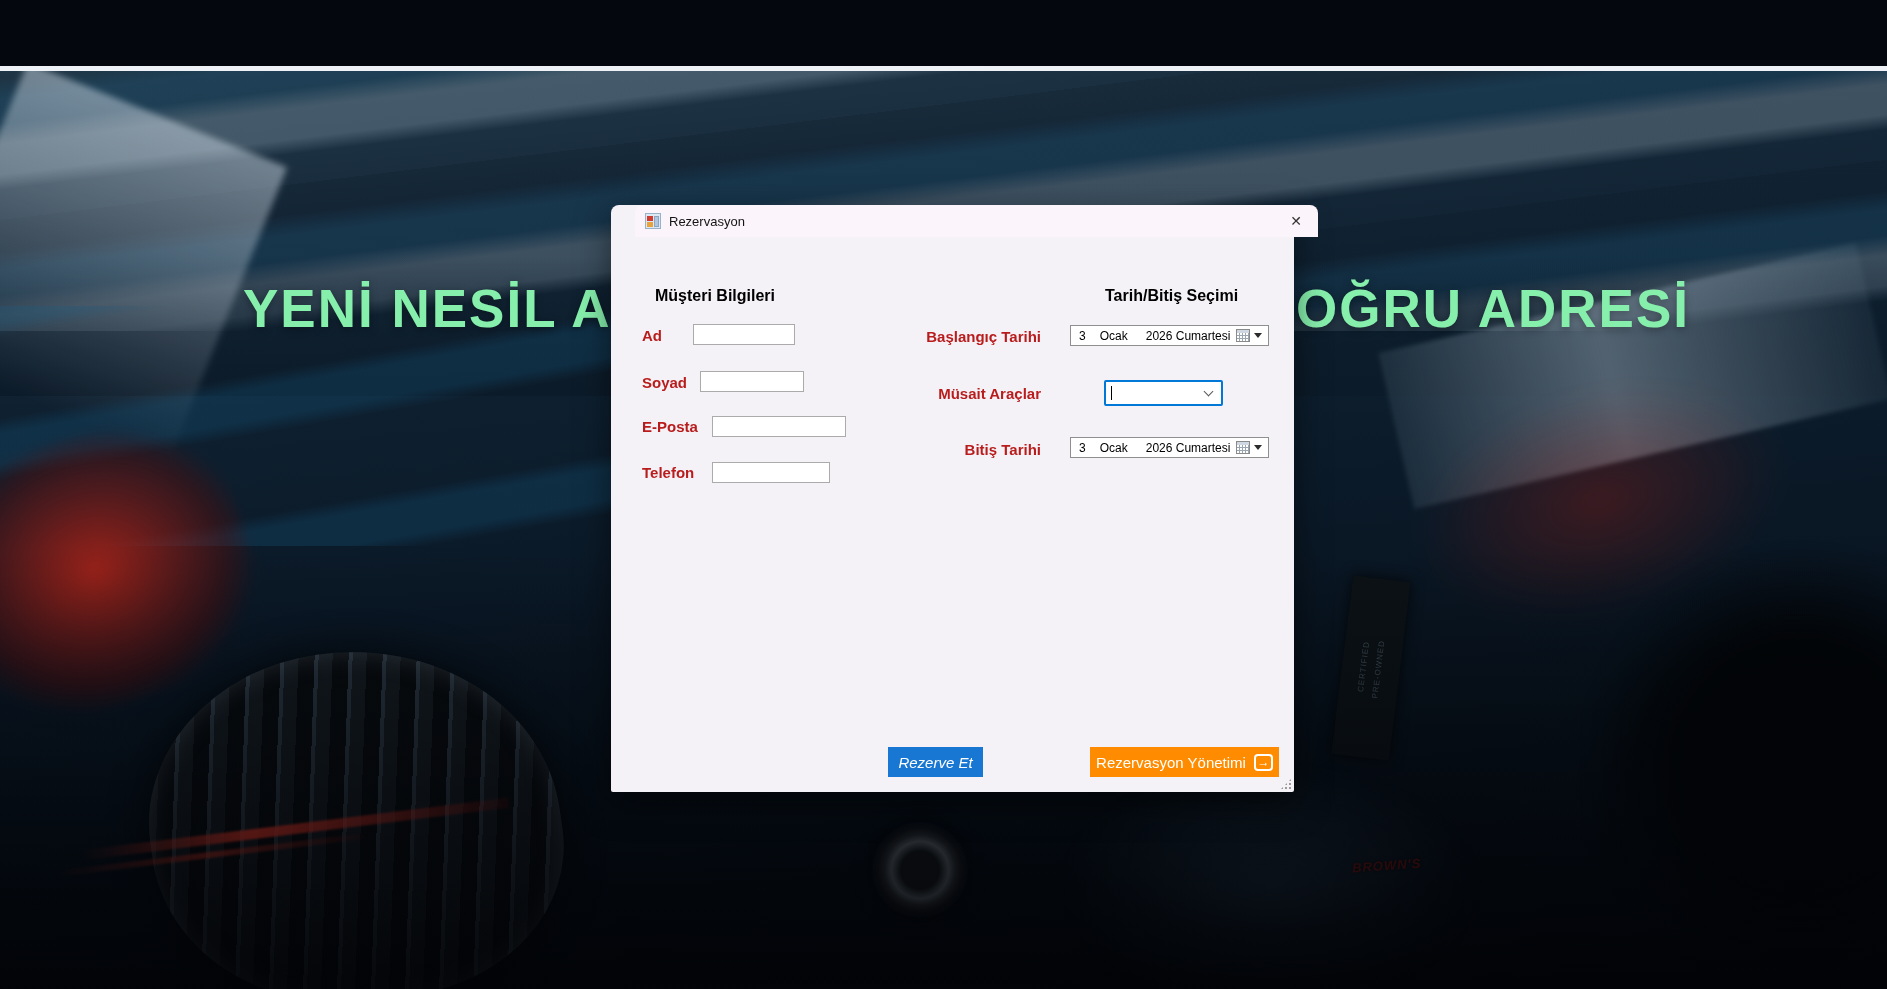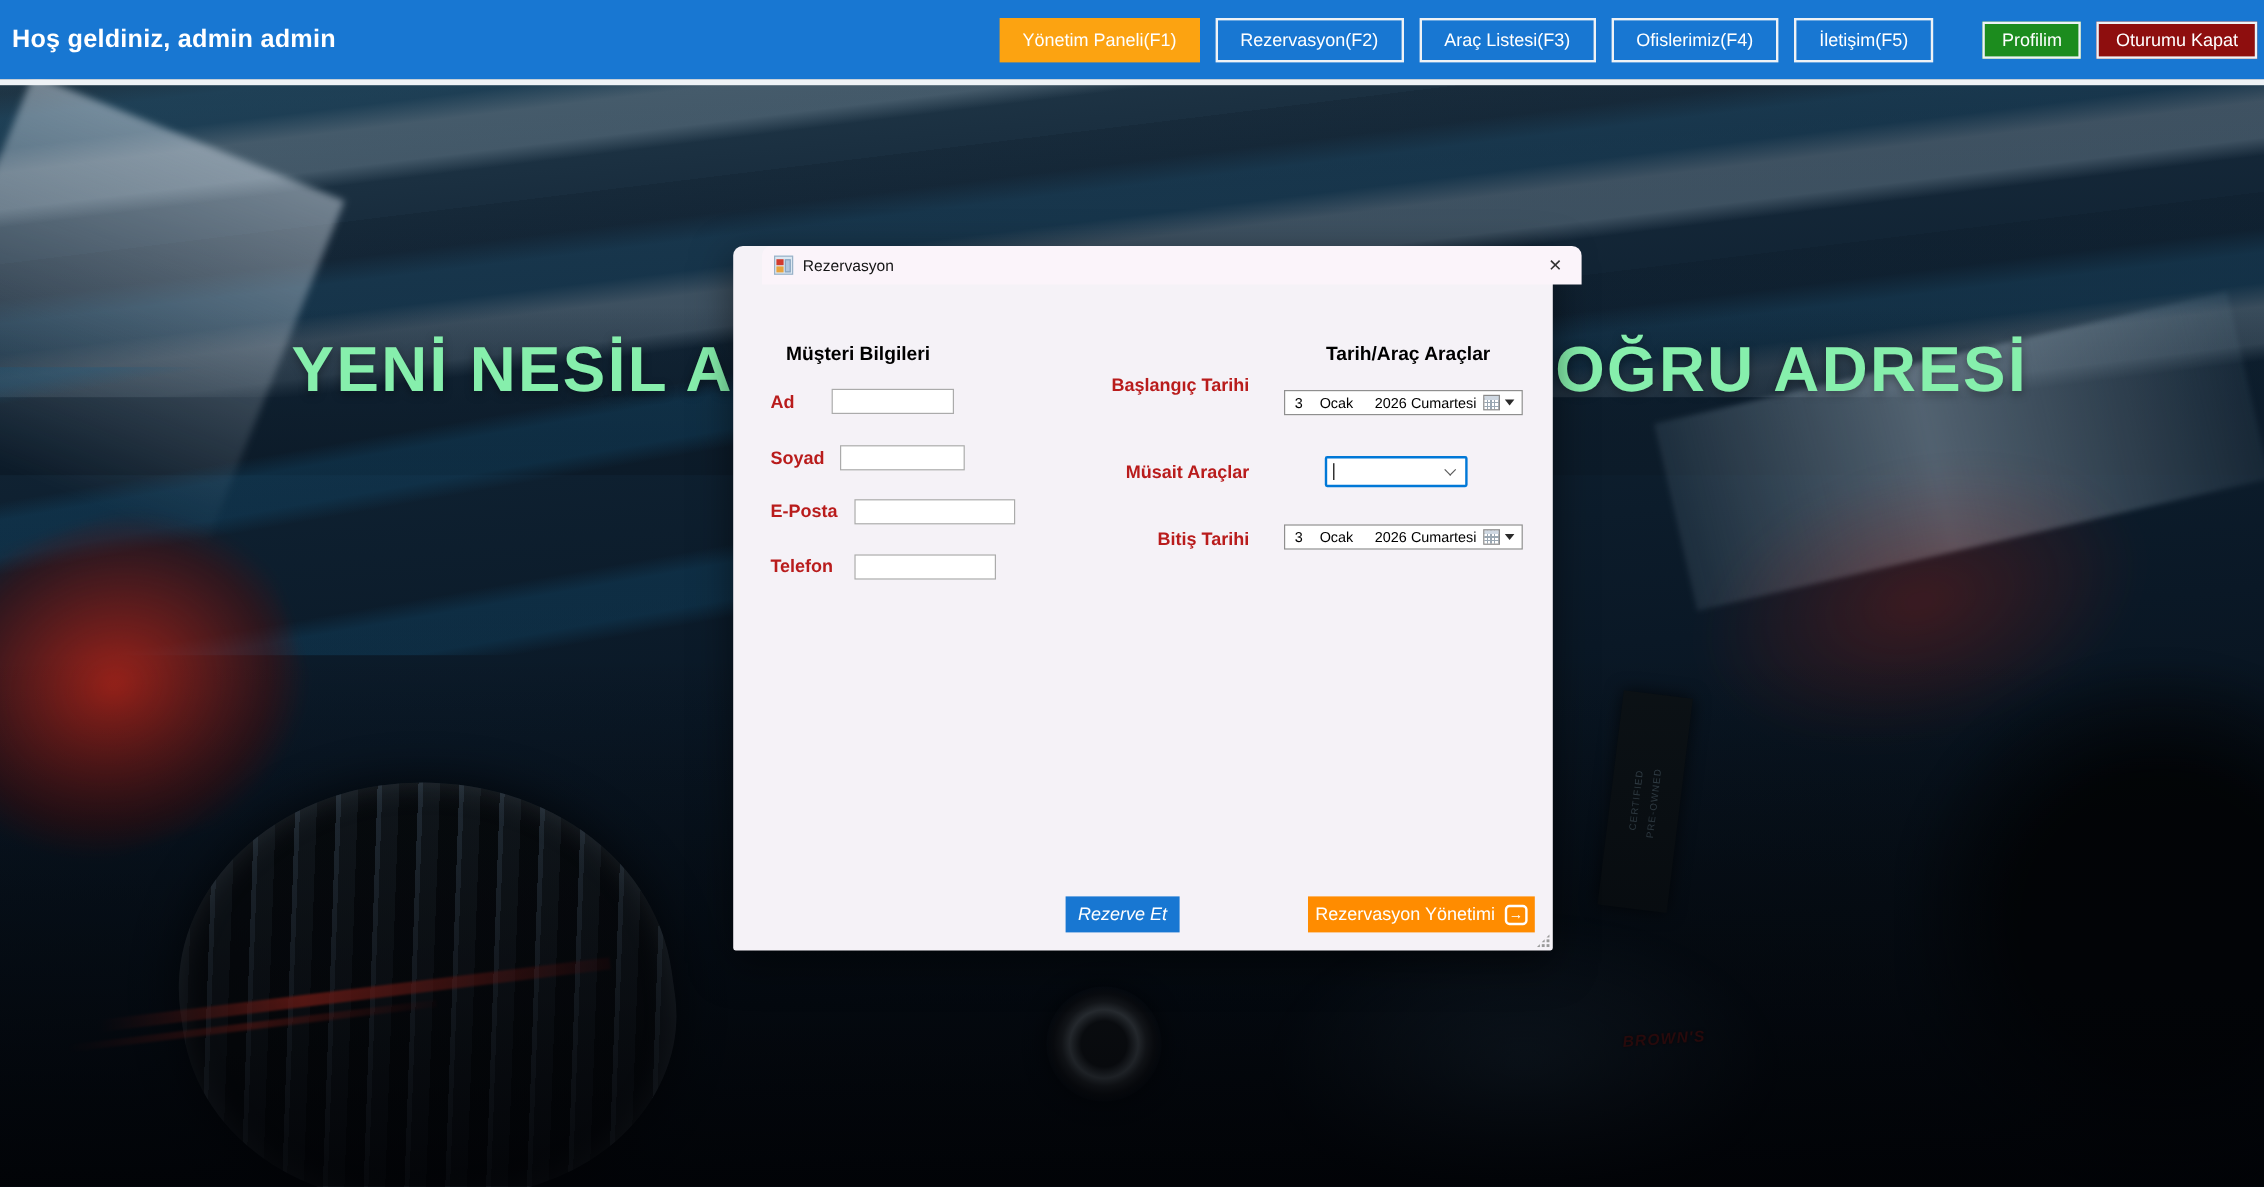--- a/index.html
+++ b/index.html
@@ -136,32 +136,20 @@
       <span class="sign-text">CERTIFIED</span>
       <span class="sign-text">PRE-OWNED</span>
     </div>
     <div class="bg sign-brand">BROWN'S</div>
     <div class="bg vignette"></div>
   </div>
 
   <div class="hero-text" id="hero-text-left">YENİ NESİL A</div>
   <div class="hero-text" id="hero-text-right">OĞRU ADRESİ</div>
 
-  <div id="topbar">
-    <div class="welcome">Hoş geldiniz, admin admin</div>
-    <div class="navgroup">
-      <div class="navbtn orange">Yönetim Paneli(F1)</div>
-      <div class="navbtn blue">Rezervasyon(F2)</div>
-      <div class="navbtn blue">Araç Listesi(F3)</div>
-      <div class="navbtn blue">Ofislerimiz(F4)</div>
-      <div class="navbtn blue">İletişim(F5)</div>
-      <div class="smallbtn green">Profilim</div>
-      <div class="smallbtn red">Oturumu Kapat</div>
-    </div>
-  </div>
   <div id="topbar-strip"></div>
 
   <div id="dialog">
     <div id="dlg-titlebar">
       <div class="app-icon">
           <i class="r"></i>
           <i class="o"></i>
           <i class="b"></i>
         </div>
       <div id="dlg-title">Rezervasyon</div>
@@ -175,23 +163,23 @@
 
     <div class="fld-label" style="left:31px; top:169px;">Soyad</div>
     <input class="txt" style="left: 89px; top: 166px; width: 104px;" value="">
 
     <div class="fld-label" style="left:31px; top:213px;">E-Posta</div>
     <input class="txt" style="left: 101px; top: 211px; width: 134px;" value="">
 
     <div class="fld-label" style="left:31px; top:259px;">Telefon</div>
     <input class="txt" style="left: 101px; top: 257px; width: 118px;" value="">
 
-    <div class="section-heading" style="left:494px; top:82px;">Tarih/Araç Araçlar</div>
-
-    <div class="fld-label ralign" style="left:290px; top:108px;">Başlangıç Tarihi</div>
+    <div class="section-heading" style="left:494px; top:82px;">Tarih/Bitiş Seçimi</div>
+
+    <div class="fld-label ralign" style="left:290px; top:123px;">Başlangıç Tarihi</div>
     <div class="dtp" style="left:459px; top:120px;">
       <span class="day">3</span>
       <span class="mon">Ocak</span>
       <span class="yr">2026 Cumartesi</span>
       <span class="spacer"></span>
       <span class="cal-icon"></span>
       <span class="dtp-arrow"></span>
     </div>
 
     <div class="fld-label ralign" style="left:290px; top:180px;">Müsait Araçlar</div>

